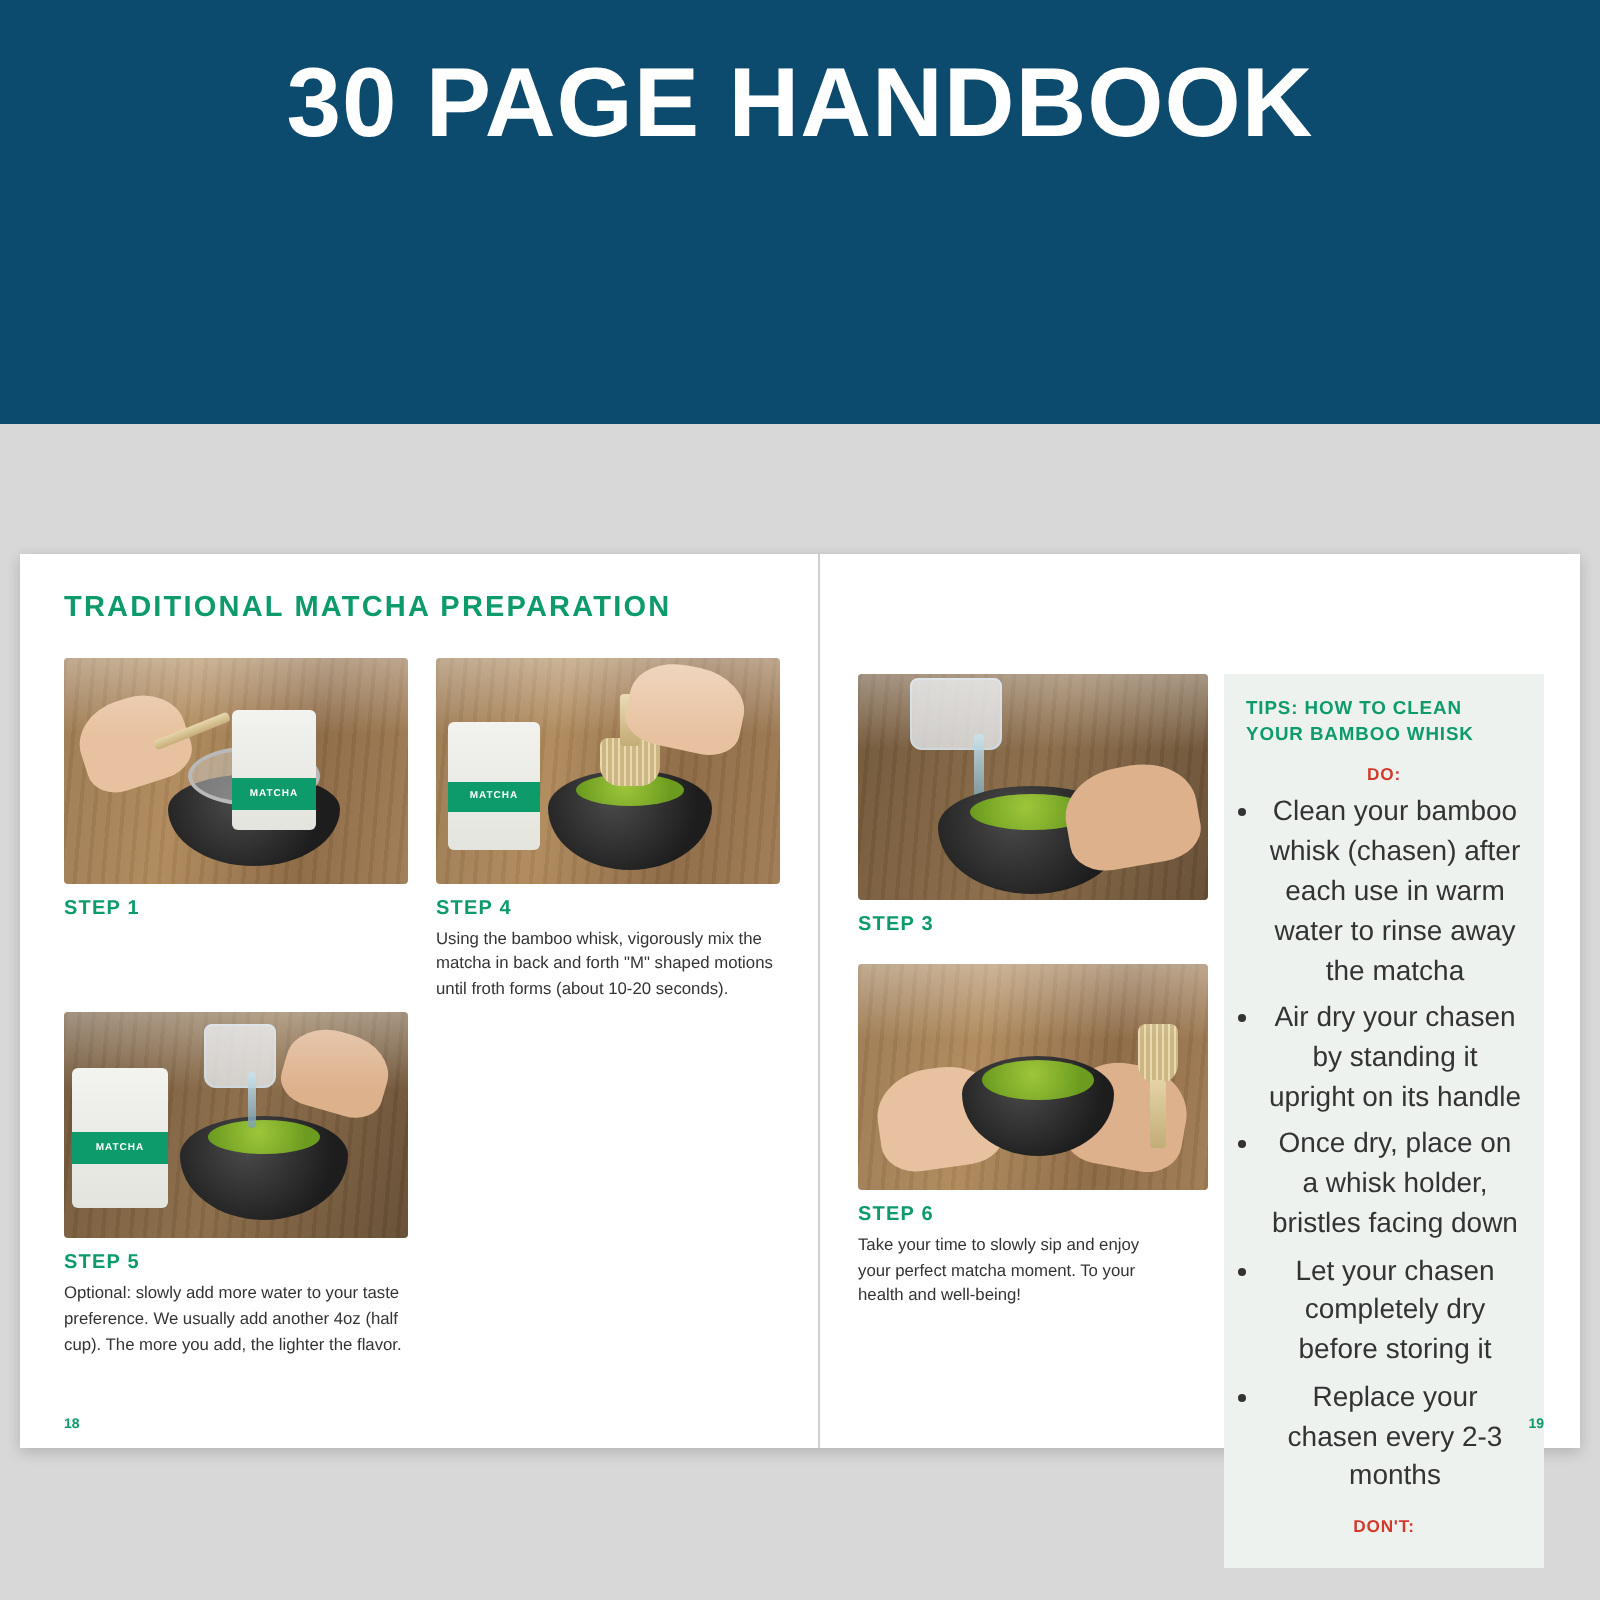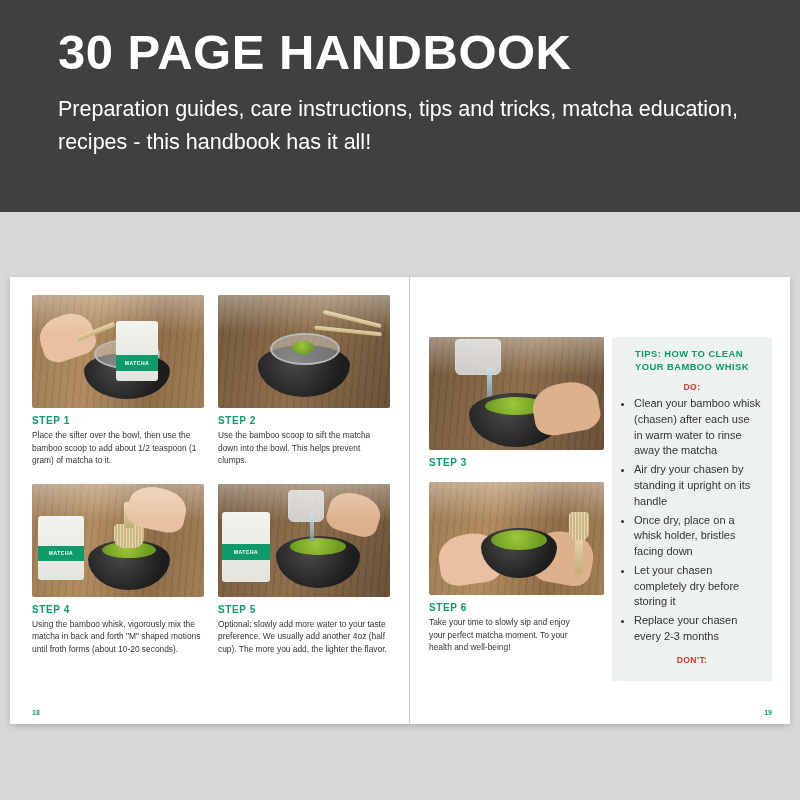--- a/index.html
+++ b/index.html
@@ -19,25 +19,25 @@
     background: #ffffff;
   }
 
   
   .banner {
     position: absolute;
     left: 0;
     top: 0;
     width: 800px;
     height: 212px;
-    background: #404040;
+    background: #0c4a6e;
     color: #ffffff;
     box-sizing: border-box;
     padding: 26px 58px 0 58px;
-    text-align: left;
+    text-align: center;
   }
   .banner-title {
     font-size: 49px;
     font-weight: bold;
     letter-spacing: 0.5px;
     line-height: 1.08;
     margin: 0 0 14px 0;
   }
   .banner-sub {
     font-size: 21.5px;
@@ -98,21 +98,21 @@
     font-weight: bold;
     letter-spacing: 1.1px;
     line-height: 1.35;
     margin: 0 0 14px 0;
   }
 
   
   .steps-grid {
     display: flex;
     flex-wrap: wrap;
-    gap: 11px 14px;
+    gap: 0 14px;
   }
   .step {
     width: 172px;
     margin-bottom: 6px;
   }
   .step-photo {
     width: 172px;
     height: 113px;
     border-radius: 2px;
     position: relative;
@@ -148,36 +148,37 @@
     background: #eef2ef;
     box-sizing: border-box;
     padding: 11px 11px 12px 11px;
   }
   .tips-title {
     color: #0d9b6c;
     font-size: 9.4px;
     font-weight: bold;
     letter-spacing: 0.45px;
     line-height: 1.35;
-    margin: 0 0 9px 12px;
+    margin: 0 0 9px 0;
   }
   .tips-head {
     color: #d33a2c;
     font-size: 8.6px;
     font-weight: bold;
     letter-spacing: 0.4px;
     margin: 0 0 4px 0;
     text-align: center;
   }
   .tips-list {
     margin: 0 0 10px 0;
     padding-left: 11px;
     color: #333333;
-    font-size: 11px;
+    font-size: 14px;
     line-height: 1.42;
+    text-align: center;
   }
   .tips-list li { margin-bottom: 3.5px; }
 
   
   .folio {
     position: absolute;
     bottom: 8px;
     font-size: 7px;
     color: #0d9b6c;
     font-weight: bold;
@@ -266,61 +267,47 @@
     background: linear-gradient(180deg, rgba(255,255,255,0.35), rgba(255,255,255,0));
   }
 </style>
 </head>
 <body>
 
 <div id="page">
 
   <div class="banner">
     <div class="banner-title">30 PAGE HANDBOOK</div>
-    <div class="banner-sub">Preparation guides, care instructions, tips and tricks, matcha education, recipes - this handbook has it all!</div>
   </div>
 
   <div class="grey-bg"></div>
 
   <div class="book">
     <div class="gutter"></div>
 
     <div class="page-left">
+      <div class="spread-title">TRADITIONAL MATCHA PREPARATION</div>
 
       <div class="steps-grid">
 
         <div class="step">
           <div class="step-photo wood">
             <div class="grain"></div>
             <div class="bowl" style="left:52px; top:58px; width:86px; height:46px;"></div>
             <div class="sifter" style="left:62px; top:44px; width:62px; height:26px;"></div>
             <div class="hand" style="left:8px; top:20px; width:54px; height:44px; transform:rotate(-18deg);"></div>
             <div class="scoop" style="left:44px; top:34px; width:40px; height:5px; transform:rotate(-22deg);"></div>
             <div class="tin" style="left:84px; top:26px; width:42px; height:60px;">
               <div class="tin-band" style="left:0; top:34px; width:42px; height:16px;">MATCHA</div>
             </div>
             <div class="blur-top"></div>
           </div>
           <div class="step-label">STEP 1</div>
-          <p class="step-text">Place the sifter over the bowl, then use the bamboo scoop to add about 1/2 teaspoon (1 gram) of matcha to it.</p>
-        </div>
-
-        <div class="step">
-          <div class="step-photo wood-dark">
-            <div class="grain"></div>
-            <div class="bowl" style="left:40px; top:50px; width:92px; height:52px;"></div>
-            <div class="sifter" style="left:52px; top:38px; width:66px; height:28px;"></div>
-            <div class="matcha" style="left:74px; top:46px; width:22px; height:13px;"></div>
-            <div class="scoop" style="left:104px; top:22px; width:60px; height:4px; transform:rotate(14deg);"></div>
-            <div class="scoop" style="left:96px; top:34px; width:68px; height:4px; transform:rotate(6deg);"></div>
-            <div class="blur-top"></div>
-          </div>
-          <div class="step-label">STEP 2</div>
-          <p class="step-text">Use the bamboo scoop to sift the matcha down into the bowl. This helps prevent clumps.</p>
-        </div>
+        </div>
+
 
         <div class="step">
           <div class="step-photo wood">
             <div class="grain"></div>
             <div class="tin" style="left:6px; top:32px; width:46px; height:64px;">
               <div class="tin-band" style="left:0; top:30px; width:46px; height:15px;">MATCHA</div>
             </div>
             <div class="bowl" style="left:56px; top:56px; width:82px; height:50px;"></div>
             <div class="matcha" style="left:70px; top:58px; width:54px; height:16px;"></div>
             <div class="whisk-head" style="left:82px; top:40px; width:30px; height:24px;"></div>

